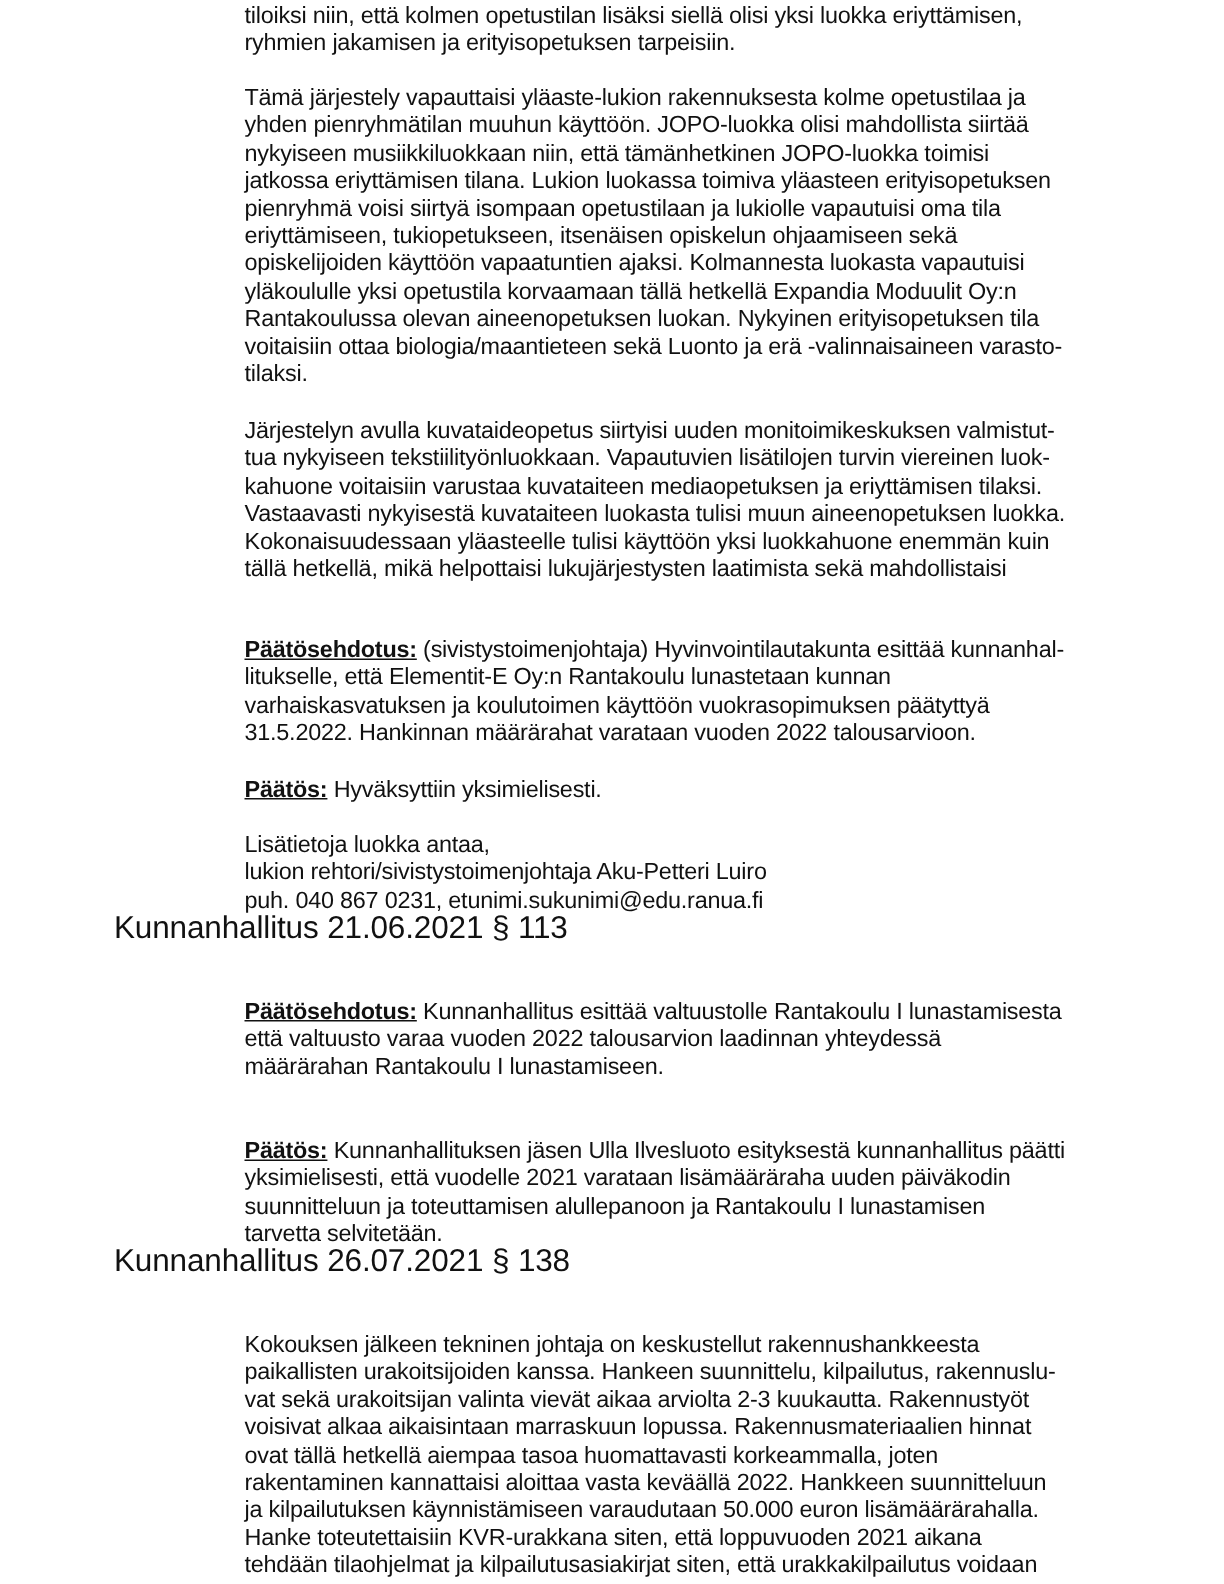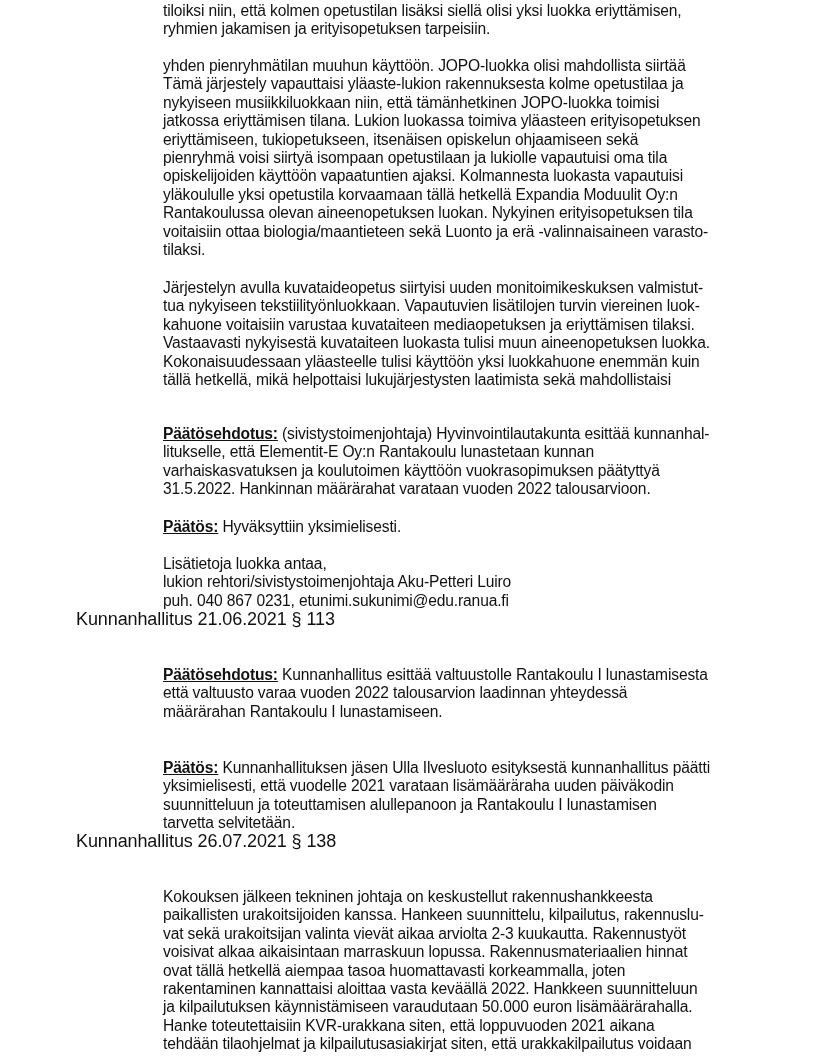--- a/index.html
+++ b/index.html
@@ -1,40 +1,40 @@
 <!DOCTYPE html>
 <html><head>
 <meta charset="utf-8">
 <style>
   html, body { margin: 0; padding: 0; background: #ffffff; }
   body { width: 816px; height: 1056px; position: relative; overflow: hidden;
          font-family: "Liberation Sans", "DejaVu Sans", sans-serif; color: #111111; }
   .page { position: absolute; left: 0; top: 0; width: 816px; height: 1056px; }
   .block { position: absolute; left: 163px; width: 590px; font-size: 15.6px; line-height: 18.4px; letter-spacing: -0.15px; }
   .block .ln { display: block; white-space: nowrap; }
-  .heading { position: absolute; left: 76px; font-size: 18px; line-height: 18.4px; white-space: nowrap; letter-spacing: -0.1px; }
+  .heading { position: absolute; left: 76px; font-size: 21px; line-height: 18.4px; white-space: nowrap; letter-spacing: -0.1px; }
   .label { font-weight: bold; text-decoration: underline; }
 </style>
 </head>
 <body>
 
 <div class="page">
 
   <div class="block" style="top:2px">
     <span class="ln">tiloiksi niin, että kolmen opetustilan lisäksi siellä olisi yksi luokka eriyttämisen,</span>
     <span class="ln">ryhmien jakamisen ja erityisopetuksen tarpeisiin.</span>
   </div>
 
   <div class="block" style="top:57px">
+    <span class="ln">Tämä järjestely vapauttaisi yläaste-lukion rakennuksesta kolme opetustilaa ja</span>
     <span class="ln">yhden pienryhmätilan muuhun käyttöön. JOPO-luokka olisi mahdollista siirtää</span>
-    <span class="ln">Tämä järjestely vapauttaisi yläaste-lukion rakennuksesta kolme opetustilaa ja</span>
     <span class="ln">nykyiseen musiikkiluokkaan niin, että tämänhetkinen JOPO-luokka toimisi</span>
     <span class="ln">jatkossa eriyttämisen tilana. Lukion luokassa toimiva yläasteen erityisopetuksen</span>
+    <span class="ln">pienryhmä voisi siirtyä isompaan opetustilaan ja lukiolle vapautuisi oma tila</span>
     <span class="ln">eriyttämiseen, tukiopetukseen, itsenäisen opiskelun ohjaamiseen sekä</span>
-    <span class="ln">pienryhmä voisi siirtyä isompaan opetustilaan ja lukiolle vapautuisi oma tila</span>
     <span class="ln">opiskelijoiden käyttöön vapaatuntien ajaksi. Kolmannesta luokasta vapautuisi</span>
     <span class="ln">yläkoululle yksi opetustila korvaamaan tällä hetkellä Expandia Moduulit Oy:n</span>
     <span class="ln">Rantakoulussa olevan aineenopetuksen luokan. Nykyinen erityisopetuksen tila</span>
     <span class="ln">voitaisiin ottaa biologia/maantieteen sekä Luonto ja erä -valinnaisaineen varasto-</span>
     <span class="ln">tilaksi.</span>
   </div>
 
   <div class="block" style="top:279px">
     <span class="ln">Järjestelyn avulla kuvataideopetus siirtyisi uuden monitoimikeskuksen valmistut-</span>
     <span class="ln">tua nykyiseen tekstiilityönluokkaan. Vapautuvien lisätilojen turvin viereinen luok-</span>

